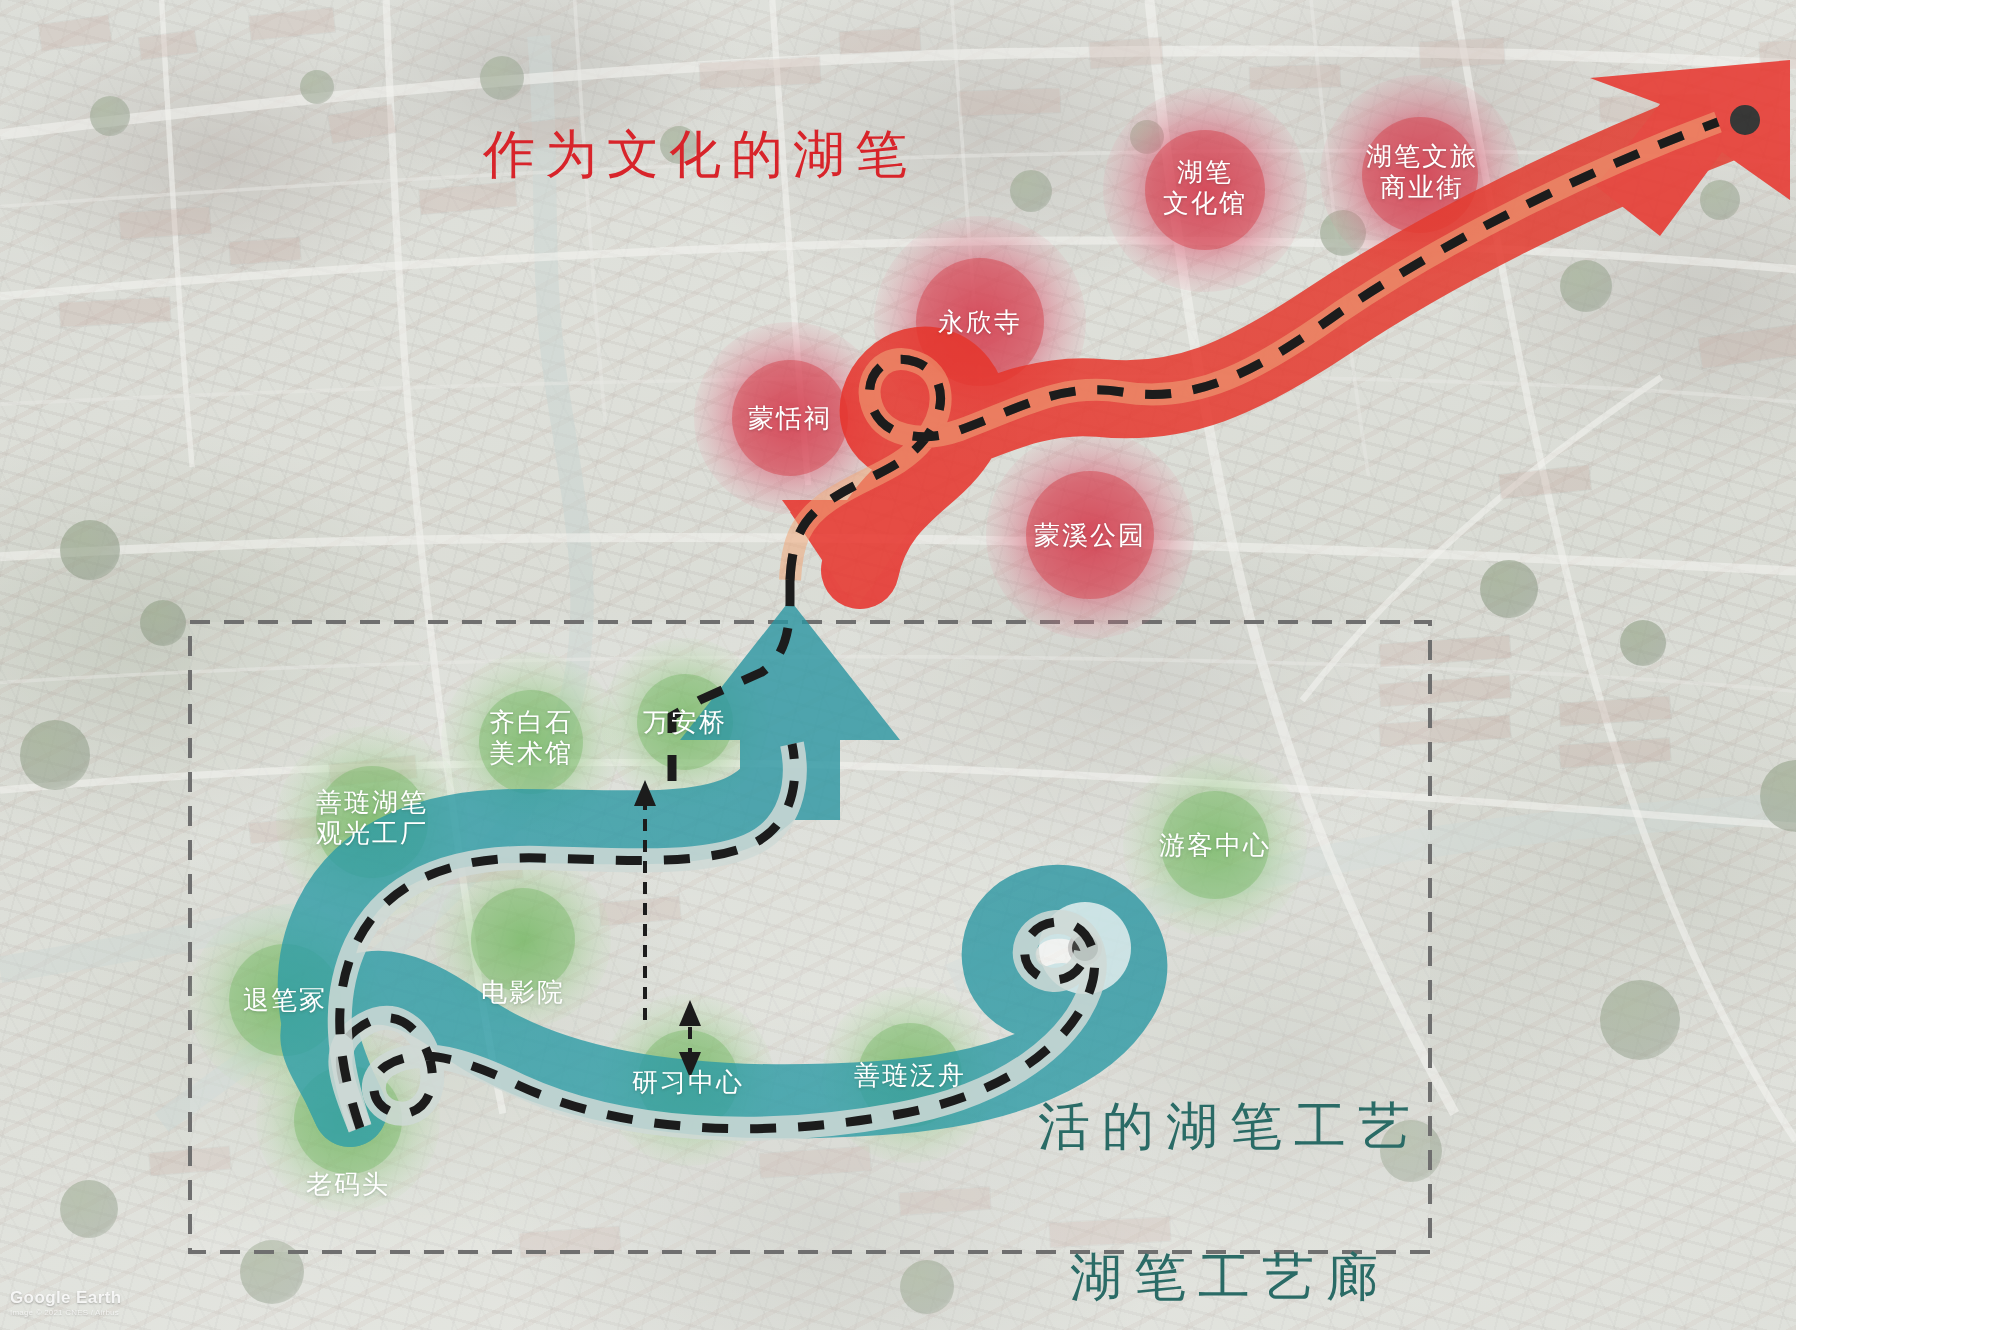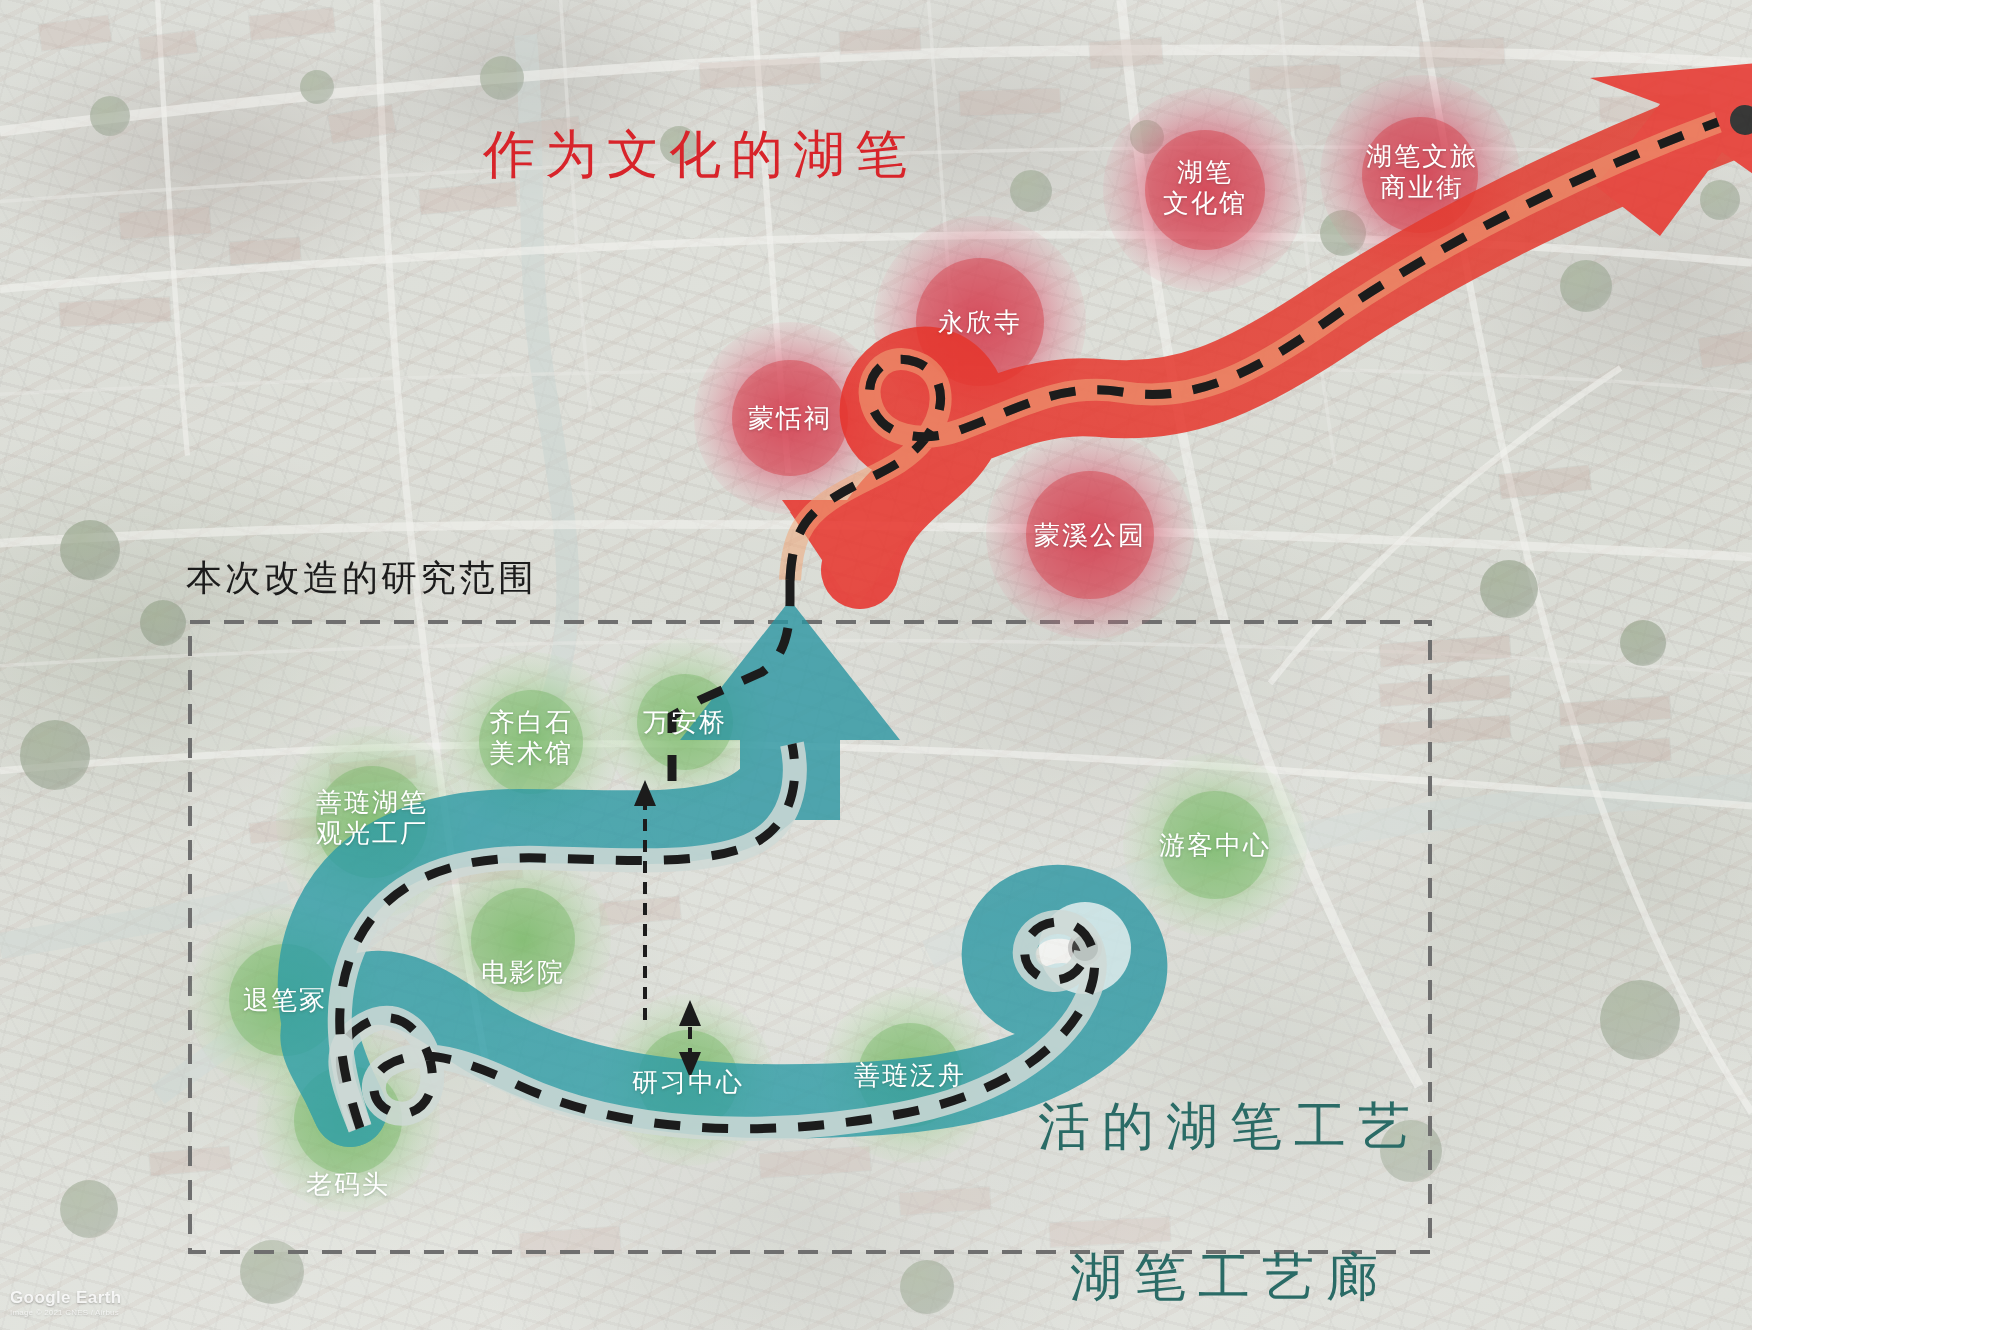--- a/index.html
+++ b/index.html
@@ -3,20 +3,21 @@
 <meta charset="utf-8">
 <style>
   html,body{margin:0;padding:0;background:#fff;}
   body{font-family:"Liberation Sans","DejaVu Sans",sans-serif;}
 
   #stage{
     position:relative;
     width:1752px;height:1330px;
     overflow:hidden;
     background:#cfd3cc;
+    padding-left:44px;
   }
 
   
   .sat{position:absolute;inset:0;}
   .sat-base{
     background:
       radial-gradient(ellipse 340px 200px at 12% 12%, rgba(120,110,100,.55), rgba(120,110,100,0) 70%),
       radial-gradient(ellipse 300px 180px at 30% 6%,  rgba(96,92,84,.45), rgba(96,92,84,0) 70%),
       radial-gradient(ellipse 420px 240px at 55% 10%, rgba(105,100,92,.42), rgba(105,100,92,0) 72%),
       radial-gradient(ellipse 380px 230px at 80% 8%,  rgba(118,108,98,.45), rgba(118,108,98,0) 72%),
@@ -400,36 +401,35 @@
 
   <div class="title title-red" style="left:700px;top:155px;">
     <span>作为文化的湖笔</span><br>
   </div>
 
   <div class="title title-green" style="left:1230px;top:1165px;">
     <span>活的湖笔工艺</span><br>
     <span>湖笔工艺廊</span>
   </div>
 
-  <div class="scope-label" style="left:186px;top:578px;">本次改造的研究范围</div>
 
   <div class="lbl" style="left:790px;top:418px">蒙恬祠</div>
   <div class="lbl" style="left:980px;top:322px">永欣寺</div>
   <div class="lbl" style="left:1090px;top:535px">蒙溪公园</div>
   <div class="lbl" style="left:1205px;top:188px">湖笔
 文化馆</div>
   <div class="lbl" style="left:1422px;top:172px">湖笔文旅
 商业街</div>
 
   <div class="lbl green" style="left:372px;top:818px">善琏湖笔
 观光工厂</div>
   <div class="lbl green" style="left:531px;top:738px">齐白石
 美术馆</div>
   <div class="lbl green" style="left:685px;top:722px">万安桥</div>
-  <div class="lbl green" style="left:523px;top:972px">电影院</div>
+  <div class="lbl green" style="left:523px;top:992px">电影院</div>
   <div class="lbl green" style="left:285px;top:1000px">退笔冢</div>
   <div class="lbl green" style="left:348px;top:1184px">老码头</div>
   <div class="lbl green" style="left:688px;top:1082px">研习中心</div>
   <div class="lbl green" style="left:910px;top:1075px">善琏泛舟</div>
   <div class="lbl green" style="left:1215px;top:845px">游客中心</div>
 
   <div class="gearth">
     <b>Google Earth</b>
     <span class="sub">Image © 2021 CNES / Airbus</span>
   </div>

